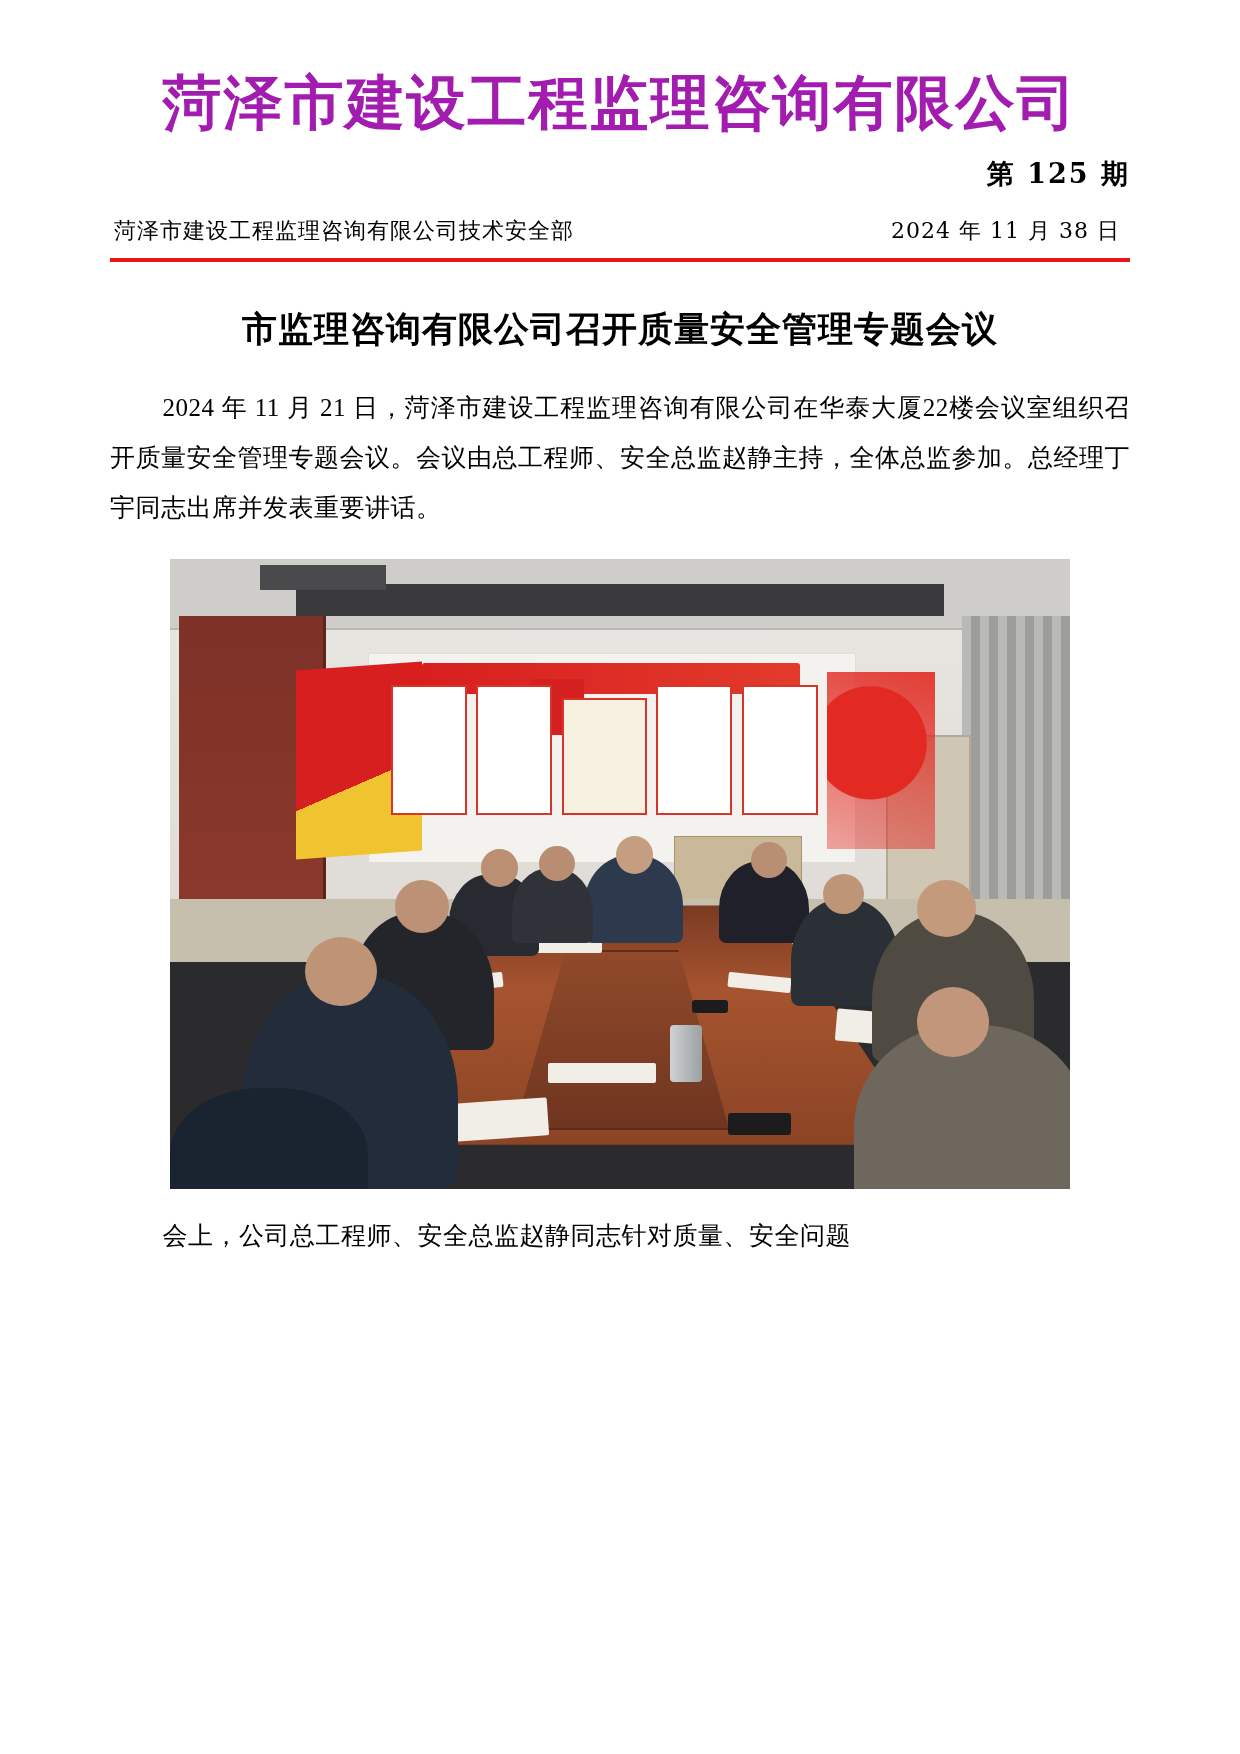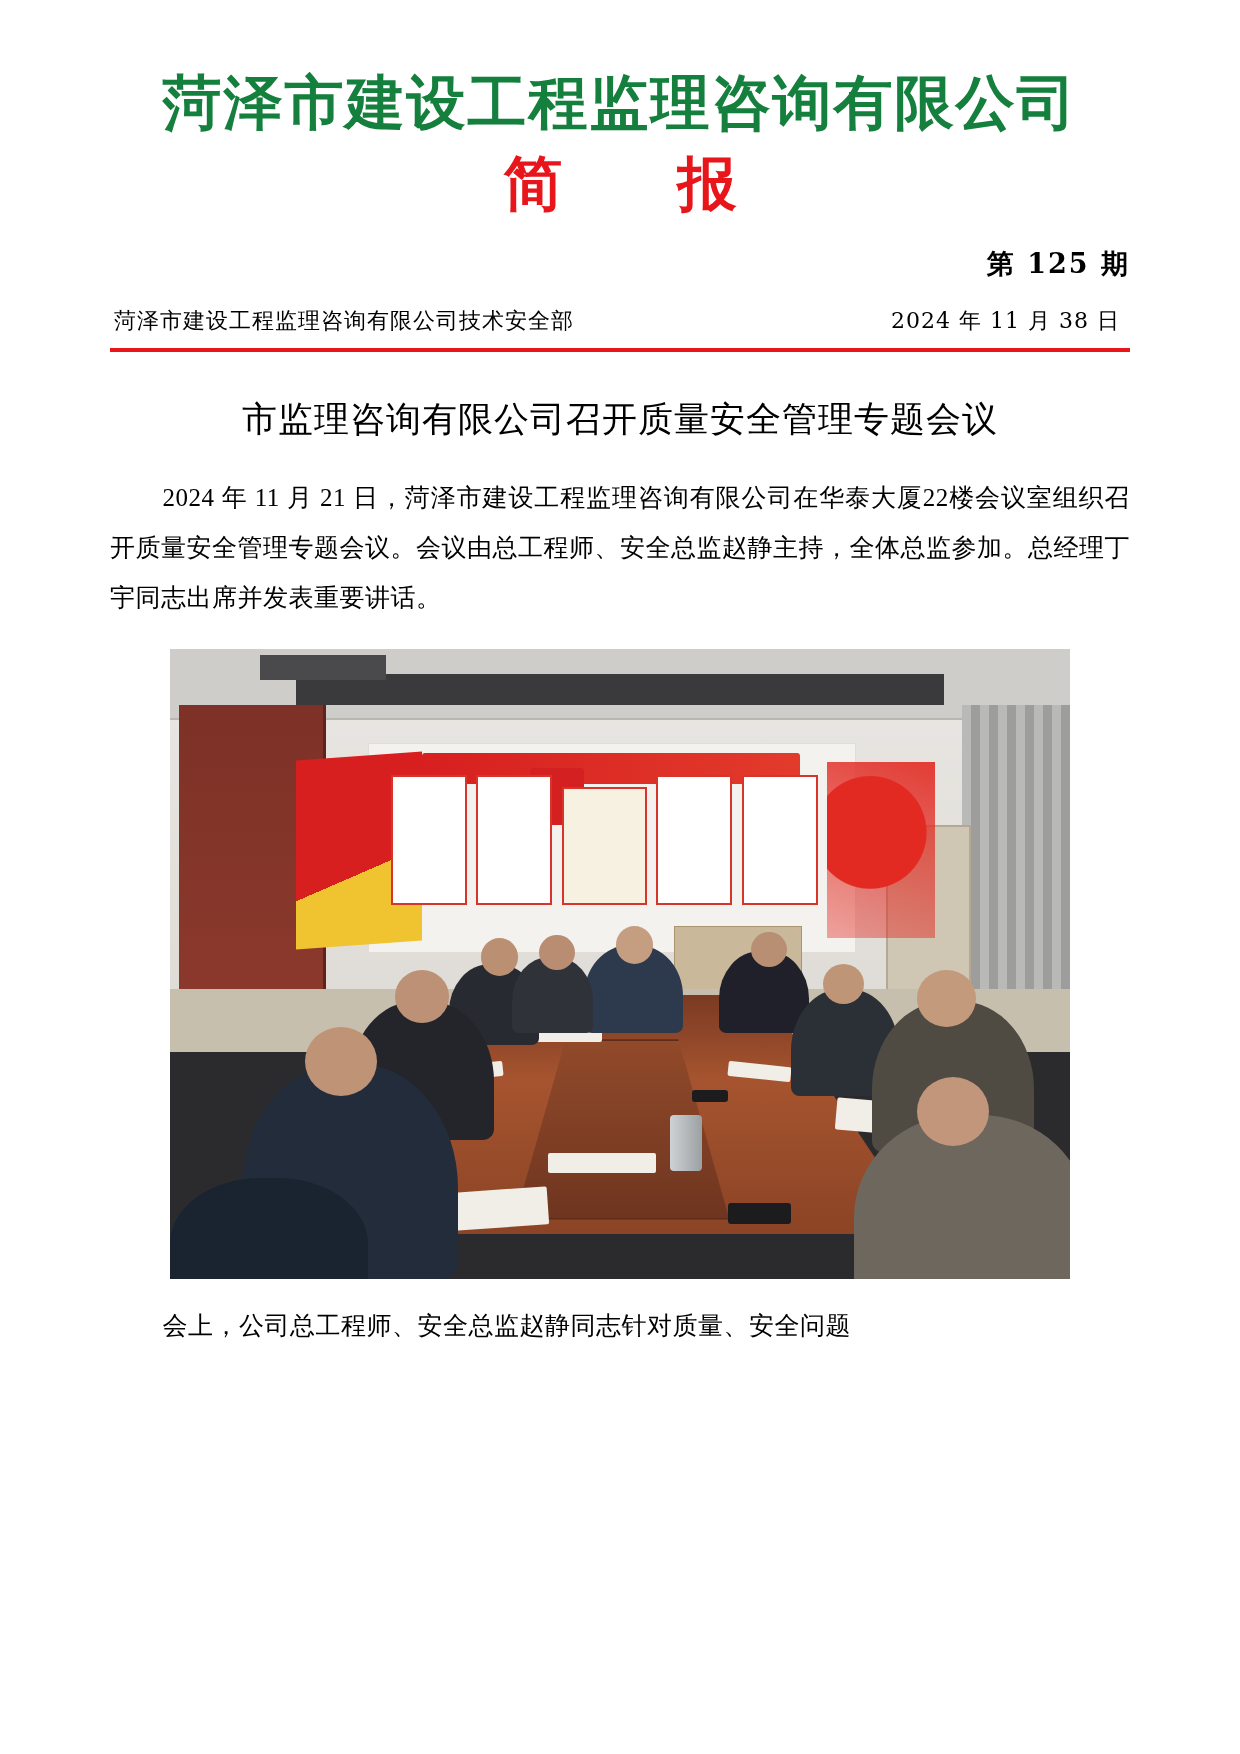--- a/index.html
+++ b/index.html
@@ -22,21 +22,21 @@
     height: 1754px;
     background: #fff;
     box-sizing: border-box;
     padding: 0 110px;
   }
   .masthead {
     padding-top: 72px;
     text-align: center;
   }
   .masthead-line1 {
-    color: #15803d;
+    color: #a21caf;
     font-size: 59px;
     font-weight: bold;
     letter-spacing: 2px;
     line-height: 1.05;
     white-space: nowrap;
   }
   .masthead-line2 {
     color: #e8151b;
     font-size: 59px;
     font-weight: bold;
@@ -67,21 +67,21 @@
   .meta-date { white-space: nowrap; padding-right: 6px; }
   .rule {
     height: 4px;
     background: #e8151b;
     margin-top: 12px;
     width: 100%;
   }
   .headline {
     text-align: center;
     font-size: 35px;
-    font-weight: normal;
+    font-weight: bold;
     letter-spacing: 1px;
     margin-top: 44px;
     white-space: nowrap;
   }
   .body-text {
     font-family: Liberation Serif, serif;
     font-size: 25px;
     line-height: 2.0;
     text-align: justify;
     text-justify: inter-ideograph;
@@ -220,21 +220,20 @@
     text-indent: 2.1em;
   }
 </style>
 </head>
 <body>
 
 <div class="page">
 
   <div class="masthead">
     <div class="masthead-line1">菏泽市建设工程监理咨询有限公司</div>
-    <div class="masthead-line2">简　报</div>
   </div>
 
   <div class="issue">第 125 期</div>
 
   <div class="meta-row">
     <div class="meta-dept">菏泽市建设工程监理咨询有限公司技术安全部</div>
     <div class="meta-date">2024 年  11 月 38 日</div>
   </div>
 
   <div class="rule"></div>

